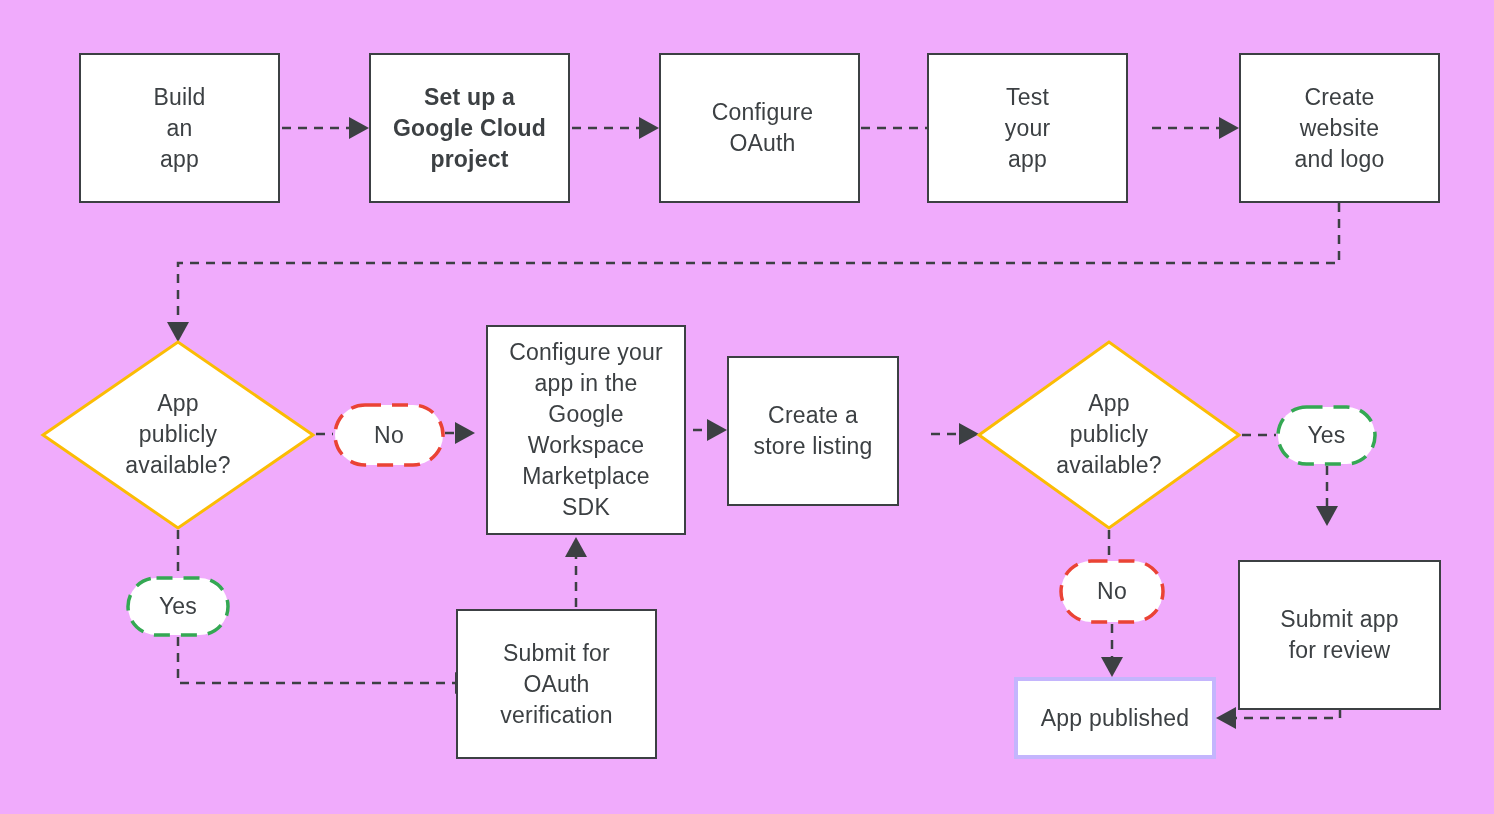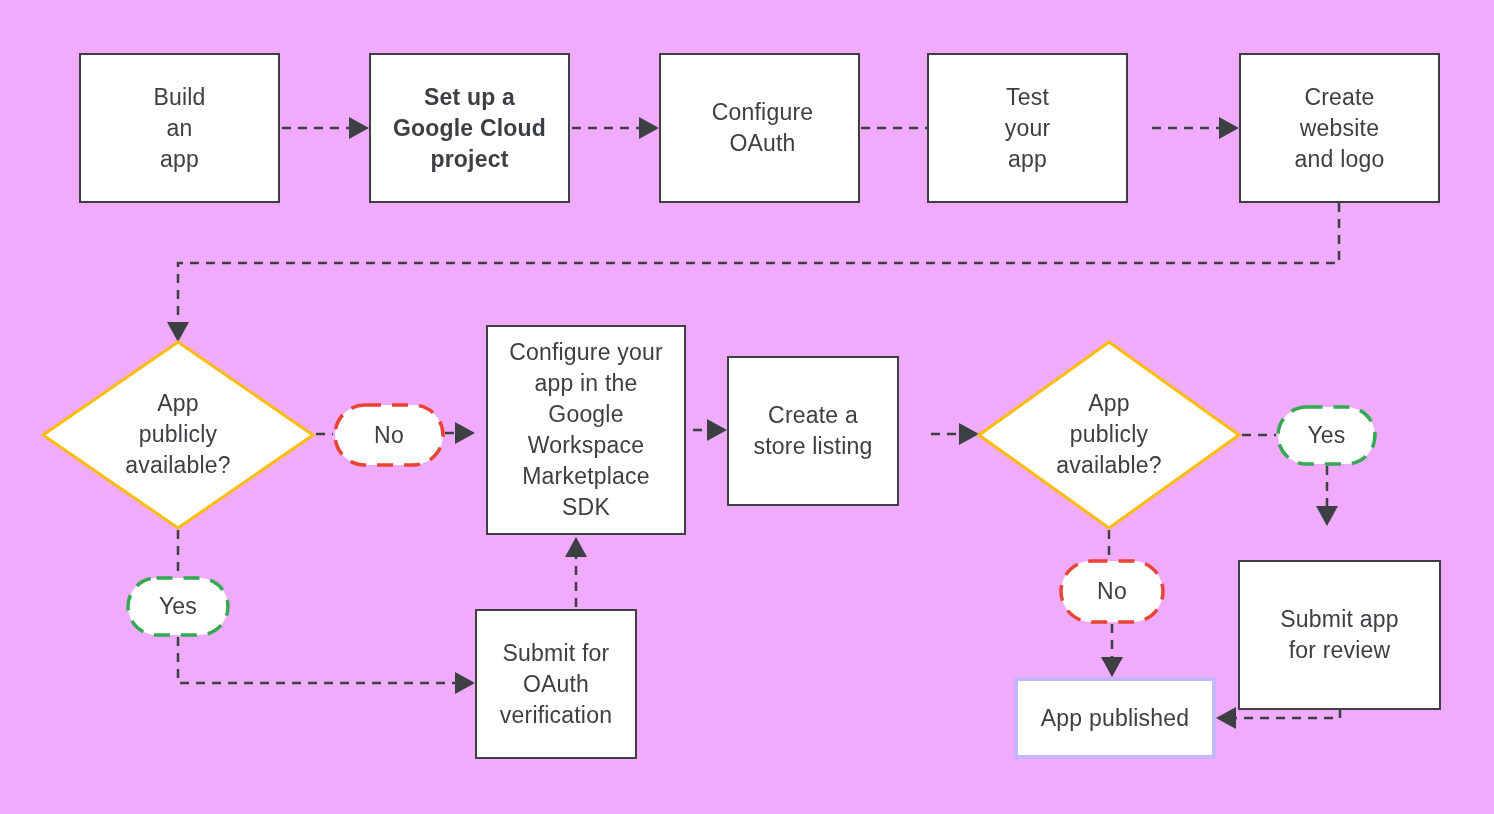--- a/index.html
+++ b/index.html
@@ -140,21 +140,21 @@
 Marketplace
 SDK</div>
   <div class="node rect" style="left:727px; top:356px; width:172px; height:150px;">Create a
 store listing</div>
   <div class="node label-overlay" style="left:1024px; top:378px; width:170px; height:113px;">App
 publicly
 available?</div>
   <div class="node label-overlay" style="left:1278px; top:407px; width:97px; height:57px;">Yes</div>
 
   <div class="node label-overlay" style="left:128px; top:578px; width:100px; height:57px;">Yes</div>
-  <div class="node rect" style="left:475px; top:609px; width:162px; height:150px;">Submit for
+  <div class="node rect" style="left:456px; top:609px; width:201px; height:150px;">Submit for
 OAuth
 verification</div>
   <div class="node label-overlay" style="left:1061px; top:561px; width:102px; height:61px;">No</div>
   <div class="node rect" style="left:1238px; top:526px; width:203px; height:150px;margin-top:34px;">Submit app
 for review</div>
   <div class="node published" style="left:1014px; top:677px; width:202px; height:82px;">App published</div>
 
 </div>
 
 </body></html>

